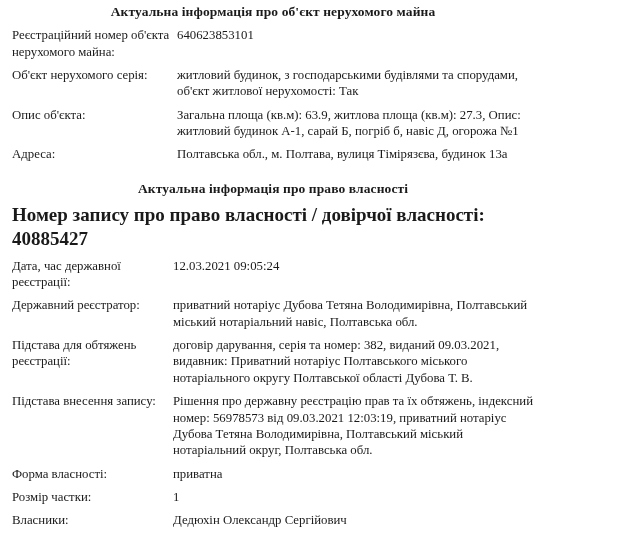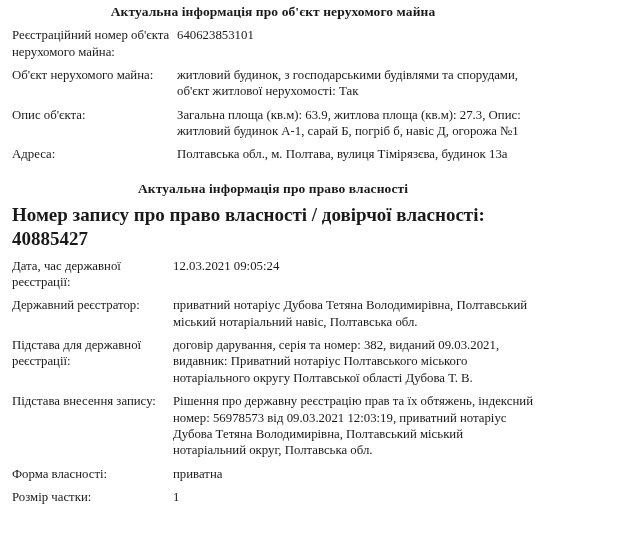--- a/index.html
+++ b/index.html
@@ -79,21 +79,21 @@
 
   <h1 class="section-title">Актуальна інформація про об'єкт нерухомого майна</h1>
 
   <table class="kv block1">
     <tbody>
       <tr>
         <td class="label">Реєстраційний номер об'єкта нерухомого майна:</td>
         <td class="value">640623853101</td>
       </tr>
       <tr>
-        <td class="label">Об'єкт нерухомого майна:</td>
+        <td class="label">Об'єкт нерухомого серія:</td>
         <td class="value">житловий будинок, з господарськими будівлями та спорудами, об'єкт житлової нерухомості: Так</td>
       </tr>
       <tr>
         <td class="label">Опис об'єкта:</td>
         <td class="value">Загальна площа (кв.м): 63.9, житлова площа (кв.м): 27.3, Опис: житловий будинок А-1, сарай Б, погріб б, навіс Д, огорожа №1</td>
       </tr>
       <tr>
         <td class="label">Адреса:</td>
         <td class="value">Полтавська обл., м. Полтава, вулиця Тімірязєва, будинок 13а</td>
       </tr>
@@ -110,31 +110,35 @@
     <tbody>
       <tr>
         <td class="label">Дата, час державної реєстрації:</td>
         <td class="value">12.03.2021 09:05:24</td>
       </tr>
       <tr>
         <td class="label">Державний реєстратор:</td>
         <td class="value">приватний нотаріус Дубова Тетяна Володимирівна, Полтавський міський нотаріальний навіс, Полтавська обл.</td>
       </tr>
       <tr>
-        <td class="label">Підстава для державної реєстрації:</td>
+        <td class="label">Підстава для обтяжень реєстрації:</td>
         <td class="value">договір дарування, серія та номер: 382, виданий 09.03.2021, видавник: Приватний нотаріус Полтавського міського нотаріального округу Полтавської області Дубова Т. В.</td>
       </tr>
       <tr>
         <td class="label">Підстава внесення запису:</td>
         <td class="value">Рішення про державну реєстрацію прав та їх обтяжень, індексний номер: 56978573 від 09.03.2021 12:03:19, приватний нотаріус Дубова Тетяна Володимирівна, Полтавський міський нотаріальний округ, Полтавська обл.</td>
       </tr>
       <tr>
         <td class="label">Форма власності:</td>
         <td class="value">приватна</td>
       </tr>
       <tr>
         <td class="label">Розмір частки:</td>
         <td class="value">1</td>
       </tr>
+      <tr>
+        <td class="label">Власники:</td>
+        <td class="value">Дедюхін Олександр Сергійович</td>
+      </tr>
     </tbody>
   </table>
 
 </div>
 
 </body></html>

